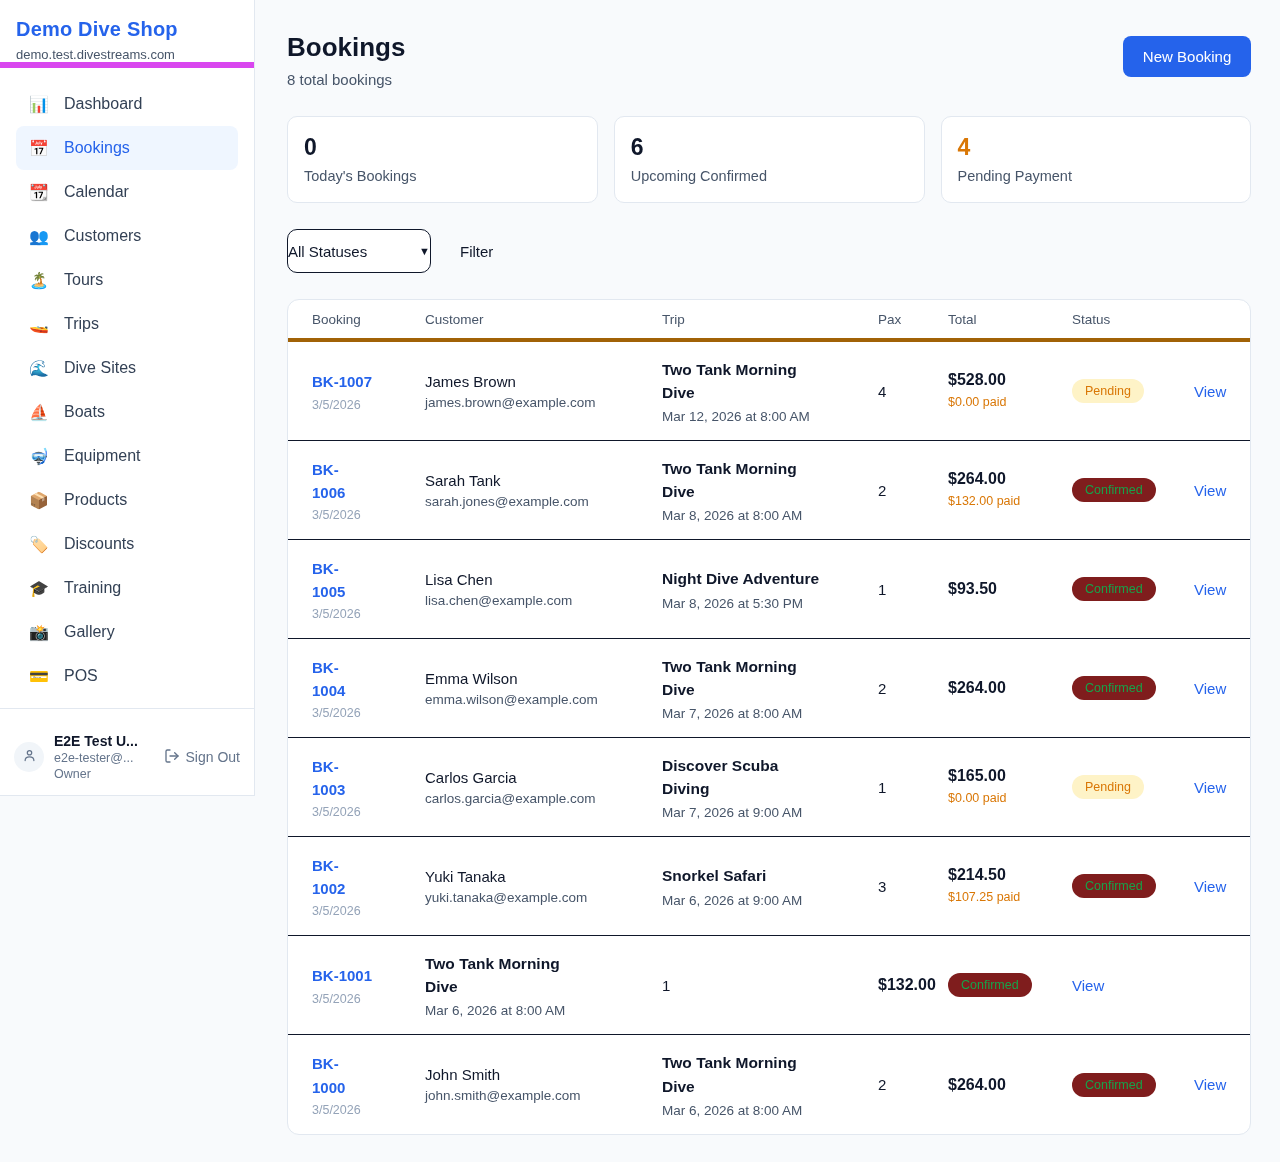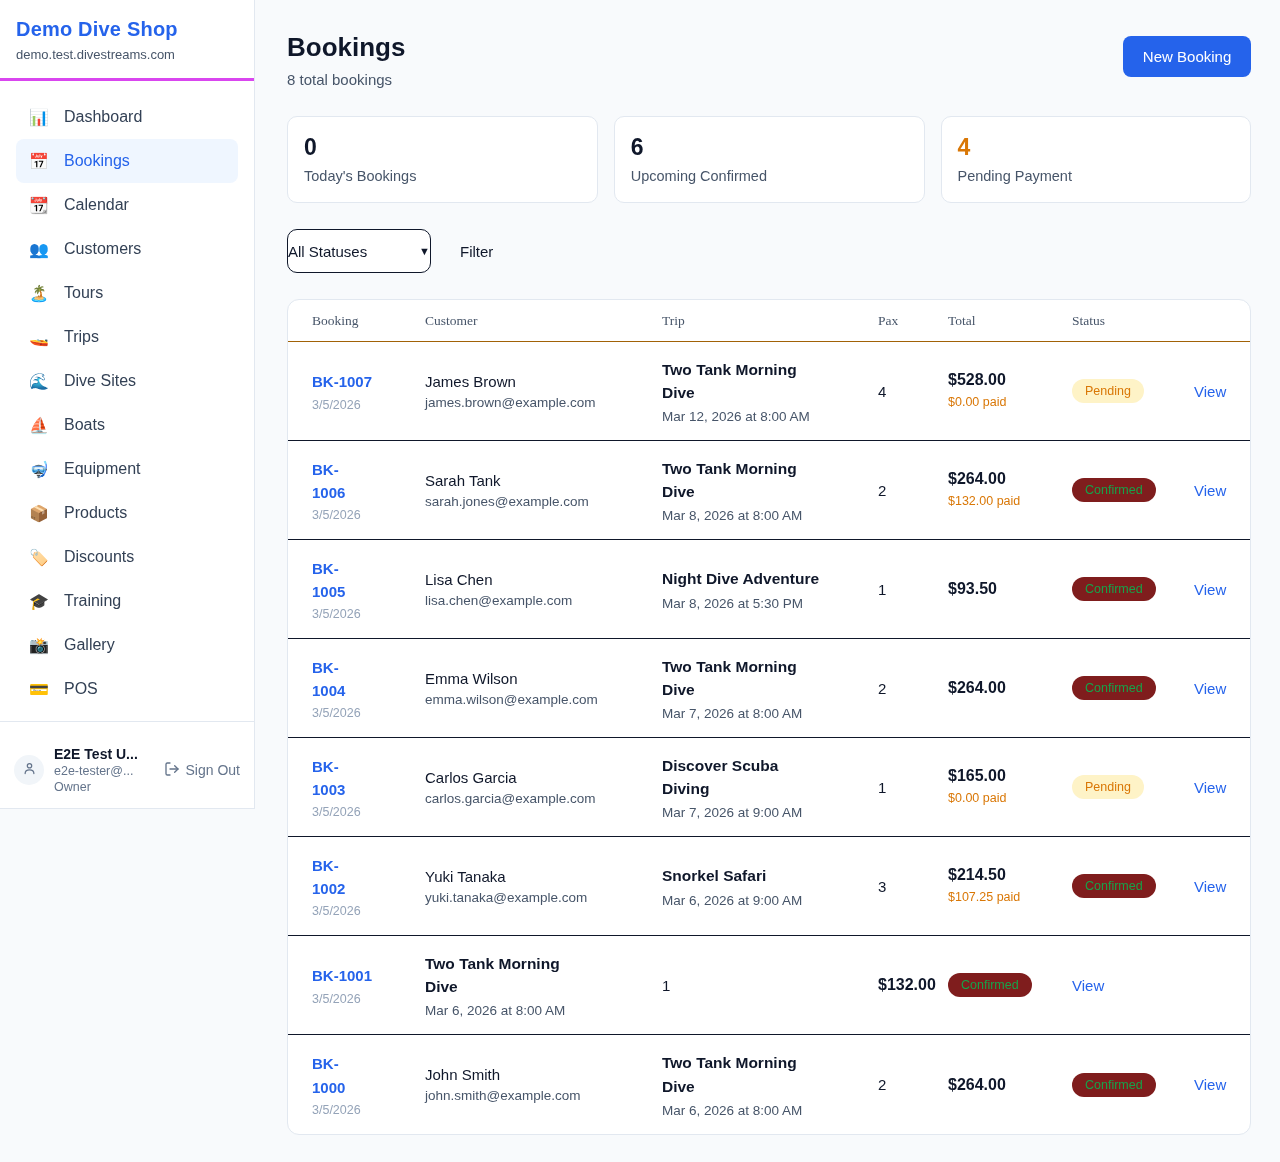--- a/index.html
+++ b/index.html
@@ -12,21 +12,21 @@
   }
   .app { display:flex; width:1280px; min-height:1162px; align-items:flex-start; }
 
   
   .sidebar {
     width:255px; flex:0 0 255px;
     background:#ffffff;
     border-right:1px solid #e2e8f0;
     border-bottom:1px solid #e2e8f0;
   }
-  .sidebar-header { padding:18px 16px 16px 16px; border-bottom:3px solid #d946ef; }
+  .sidebar-header { padding:18px 16px 0 16px; border-bottom:6px solid #d946ef; }
   .shop-name { color:#2563eb; font-size:20px; font-weight:bold; letter-spacing:0.2px; }
   .shop-domain { color:#475569; font-size:13px; margin-top:6px; }
 
   .nav { padding:14px 16px 10px 16px; }
   .nav-item {
     display:flex; align-items:center; gap:14px;
     height:44px; padding:0 12px;
     border-radius:8px;
     color:#334155; font-size:16px;
     cursor:pointer;
@@ -83,21 +83,21 @@
   
   .table-card {
     margin-top:26px; background:#fff; border:1px solid #e2e8f0;
     border-radius:12px; overflow:hidden;
   }
   .trow {
     display:grid;
     grid-template-columns:97px 221px 200px 54px 108px 106px 1fr;
     gap:16px; padding:0 24px; align-items:center;
   }
-  .thead { height:42px; border-bottom:1px solid #a16207;font-family:Liberation Serif, serif; }
+  .thead { height:42px; border-bottom:4px solid #a16207; }
   .th { font-size:13.5px; color:#475569; font-weight:500; }
   .row { min-height:99px; padding-top:14px; padding-bottom:14px; }
   .row:not(:last-child) { border-bottom:1px solid #0f172a; }
 
   .bk-id { color:#2563eb; font-size:15px; font-weight:600; line-height:1.55; }
   .bk-id.wrap { width:46px; }
   .bk-date { color:#94a3b8; font-size:12.5px; margin-top:4px; }
   .cust-name { font-size:15px; color:#0f172a; }
   .cust-email { font-size:13.5px; color:#475569; margin-top:5px; }
   .trip-name { font-size:15.5px; font-weight:600; color:#0f172a; max-width:166px; line-height:1.5; }

